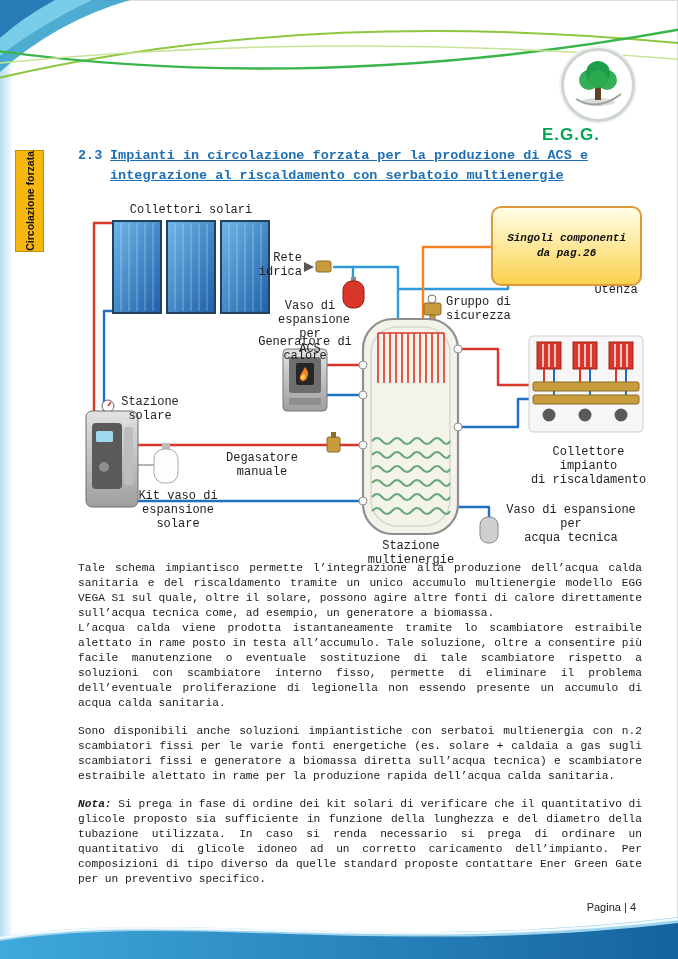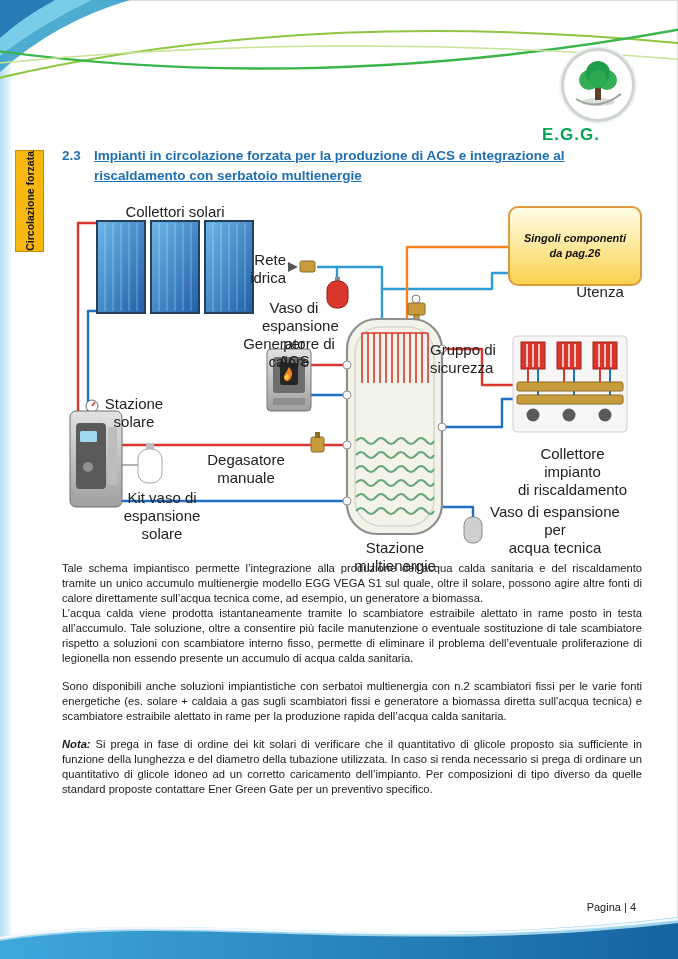--- a/index.html
+++ b/index.html
@@ -20,33 +20,33 @@
     background:#fff;border:3px solid #cfd4d0;box-sizing:border-box;
     display:flex;align-items:center;justify-content:center;
     box-shadow:0 0 0 2px #eef4ee;}
   .logo-text{margin-top:3px;font-weight:bold;font-size:17px;color:#00A651;letter-spacing:1px;}
   
   .side-tab{position:absolute;left:15px;top:150px;width:27px;height:100px;
     background:#F6B80E;border:1px solid #c98f00;display:flex;align-items:center;justify-content:center;}
   .side-tab span{writing-mode:vertical-rl;transform:rotate(180deg);
     font-size:10.5px;font-weight:bold;color:#111;white-space:nowrap;}
   
-  .content{position:absolute;left:62px;right:36px;top:146px;}
+  .content{position:absolute;left:78px;right:36px;top:146px;font-family:Liberation Mono, monospace;}
   .heading{display:flex;color:#1F6FB5;font-weight:bold;font-size:13.5px;line-height:1.45;}
   .heading .num{flex:0 0 32px;}
   .heading .title{text-decoration:underline;}
   .badge{position:absolute;right:0;top:60px;z-index:5;
     border:2px solid #DD9A3C;border-radius:10px;
     background:linear-gradient(#FFFDE6,#FBD24F);
     padding:23px 14px;font-size:11px;font-weight:bold;font-style:italic;
     color:#111;text-align:center;white-space:pre-line;line-height:1.35;}
   
   .diagram{position:relative;width:580px;height:362px;margin-top:14px;}
   .diagram svg{position:absolute;left:0;top:0;}
-  .dlabel{position:absolute;font-size:15px;color:#222;line-height:1.18;
+  .dlabel{position:absolute;font-size:12px;color:#222;line-height:1.18;
     text-align:center;white-space:pre-line;z-index:4;}
   .dlabel.left{text-align:left;} .dlabel.right{text-align:right;}
   
   .bodytext{margin-top:0;font-size:11.2px;line-height:1.34;text-align:justify;}
   .bodytext p{margin:0;}
   .bodytext p.space{margin-top:13px;}
   .nota-label{font-weight:bold;font-style:italic;}
   
   .footer{position:absolute;right:42px;bottom:46px;font-size:11px;color:#222;}
 </style>
@@ -259,21 +259,21 @@
 
         <g>
           <rect x="402" y="318" width="18" height="26" rx="8" fill="#cfcfcf" stroke="#8a8a8a"></rect>
         </g>
       </svg>
 
       <div class="dlabel" style="left:35px;top:4px;width:156px;">Collettori solari</div>
       <div class="dlabel right" style="left:172px;top:52px;width:52px;">Rete idrica</div>
       <div class="dlabel" style="left:416px;top:38px;width:160px;">Miscelatore termostatico</div>
       <div class="dlabel" style="left:503px;top:84px;width:70px;">Utenza</div>
-      <div class="dlabel left" style="left:368px;top:96px;width:108px;margin-top:46px;">Gruppo di sicurezza</div>
+      <div class="dlabel left" style="left:368px;top:96px;width:108px;">Gruppo di sicurezza</div>
       <div class="dlabel" style="left:200px;top:100px;width:64px;">Vaso di espansione per
 ACS</div>
       <div class="dlabel" style="left:165px;top:136px;width:124px;">Generatore di calore</div>
       <div class="dlabel" style="left:22px;top:196px;width:100px;">Stazione solare</div>
       <div class="dlabel" style="left:128px;top:252px;width:112px;">Degasatore manuale</div>
       <div class="dlabel" style="left:38px;top:290px;width:124px;">Kit vaso di espansione
 solare</div>
       <div class="dlabel" style="left:448px;top:246px;width:125px;">Collettore impianto
 di riscaldamento</div>
       <div class="dlabel" style="left:268px;top:340px;width:130px;">Stazione multienergie</div>

